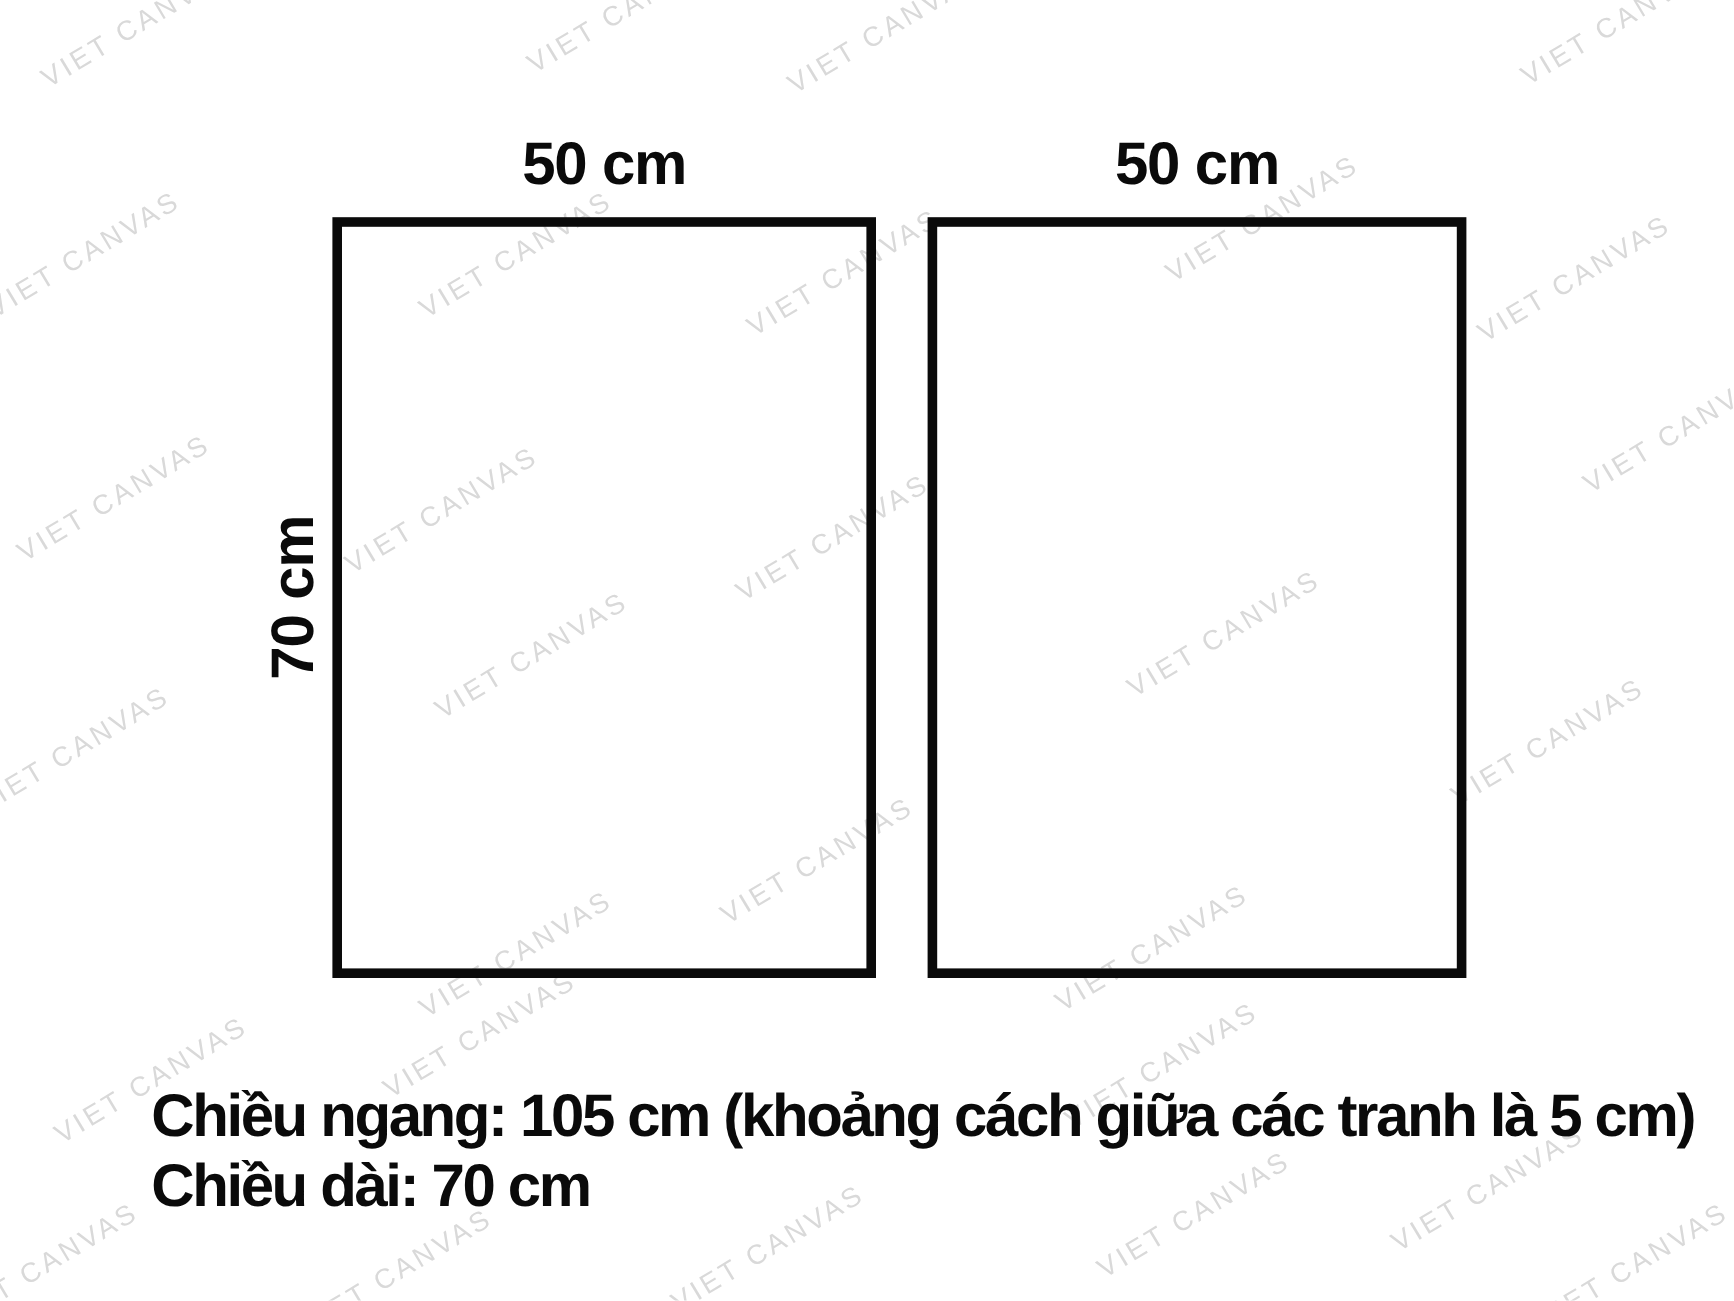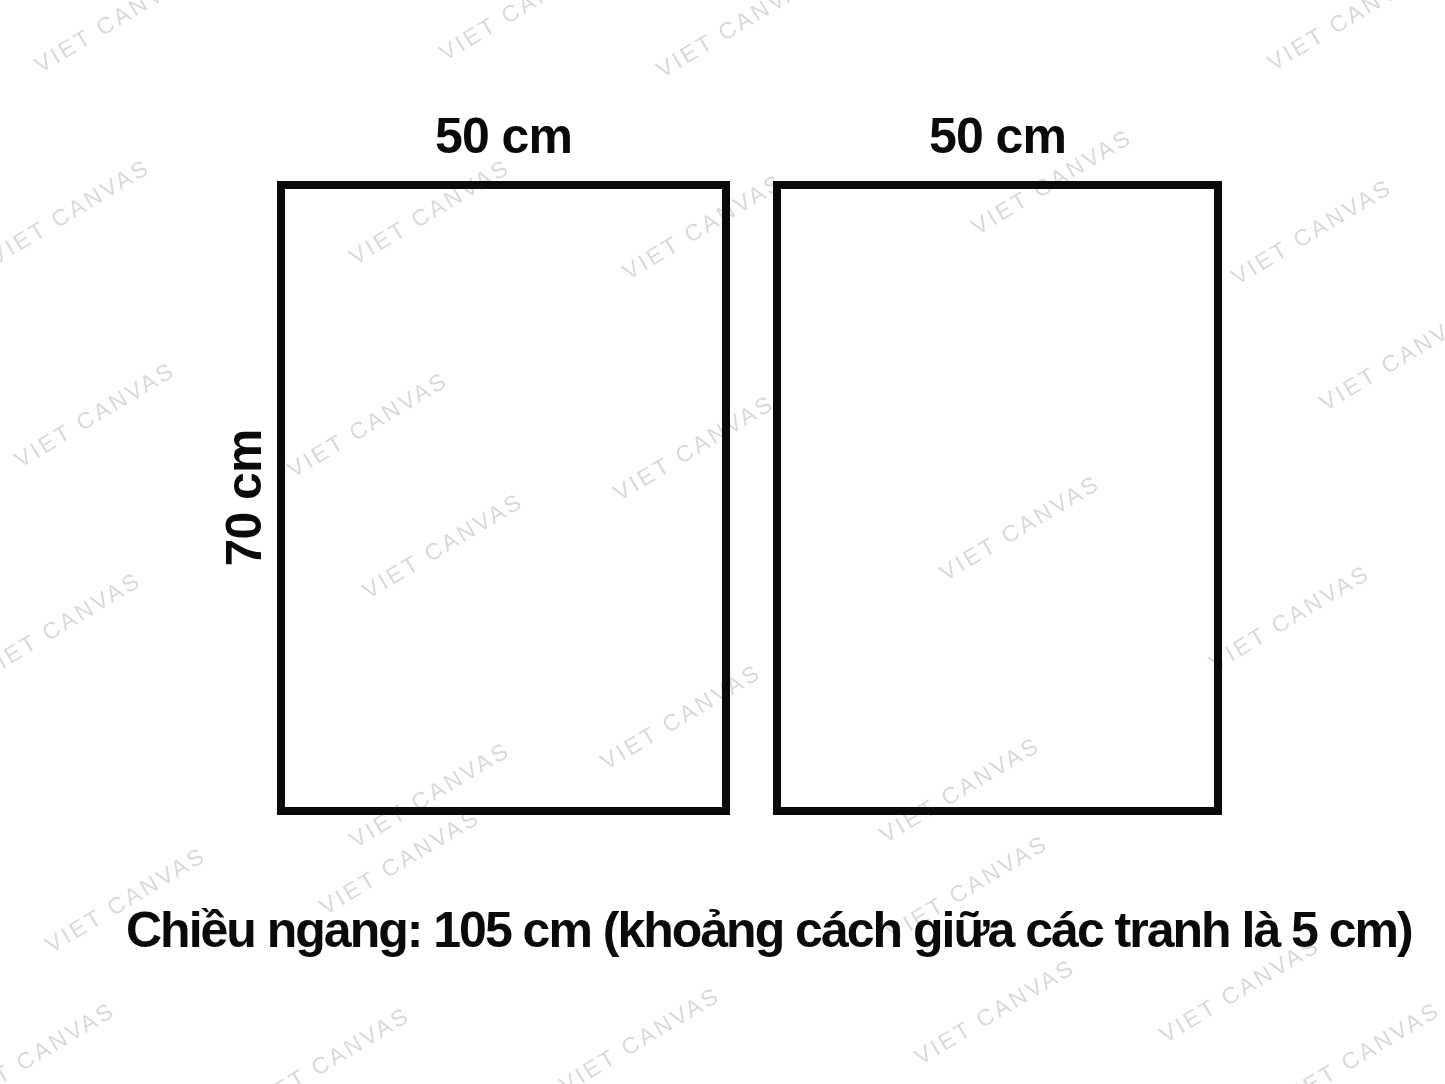--- a/index.html
+++ b/index.html
@@ -113,15 +113,16 @@
   <div class="dim-label" id="width-label-1">50 cm</div>
   <div class="panel" id="panel1"></div>
 
   <div class="dim-label" id="width-label-2">50 cm</div>
   <div class="panel" id="panel2"></div>
 
   <div class="dim-label" id="height-label">70 cm</div>
 
   <div id="caption">
     <div>Chiều ngang: 105 cm (khoảng cách giữa các tranh là 5 cm)</div>
+    <div>Chiều dài: 70 cm</div>
   </div>
 
 </div>
 
 </body></html>

